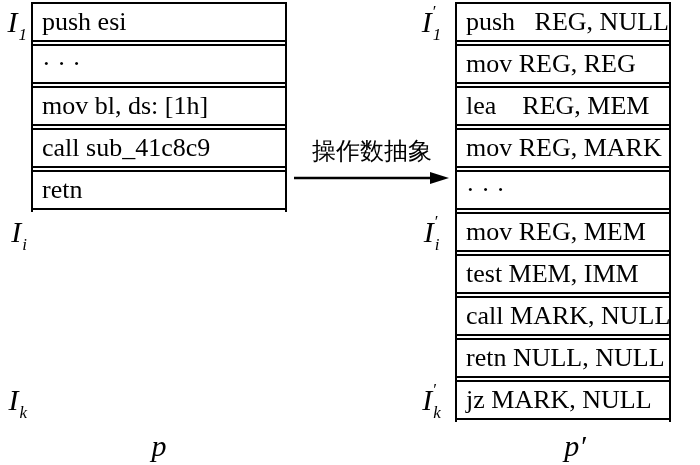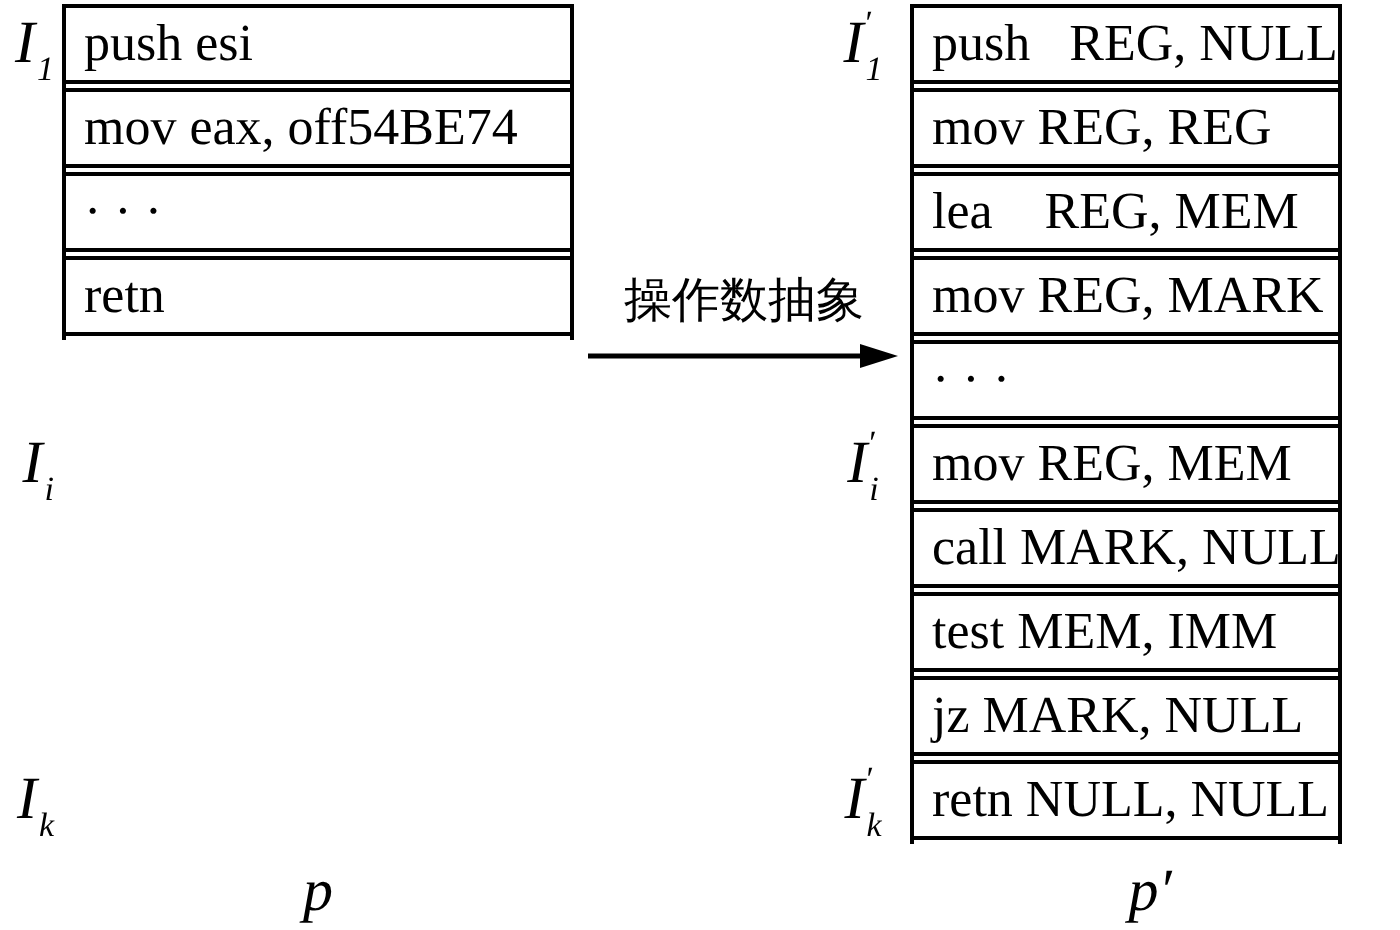--- a/index.html
+++ b/index.html
@@ -119,25 +119,26 @@
         <span class="lbl-sub">k</span>
       </span>
   </div>
 
   <div class="ins-table ins-table-left">
 
       <div class="ins-cell">push esi</div>
 
 
 
-      <div class="ins-cell">mov eax, off54BE74</div>
 
       <div class="ins-cell">· · ·</div>
 
+      <div class="ins-cell">mov bl, ds: [1h]</div>
 
+      <div class="ins-cell">call sub_41c8c9</div>
 
 
 
       <div class="ins-cell">retn</div>
     </div>
 
   <div class="transform-label">操作数抽象</div>
   <svg class="transform-arrow" viewBox="0 0 158 16" xmlns="http://www.w3.org/2000/svg">
     <line x1="1" y1="8" x2="140" y2="8" stroke="#000000" stroke-width="2.5"></line>
     <polygon points="137,2 156,8 137,14" fill="#000000"></polygon>
@@ -172,25 +173,25 @@
       <div class="ins-cell">mov REG, REG</div>
 
       <div class="ins-cell">lea    REG, MEM</div>
 
       <div class="ins-cell">mov REG, MARK</div>
 
       <div class="ins-cell">· · ·</div>
 
       <div class="ins-cell">mov REG, MEM</div>
 
+      <div class="ins-cell">test MEM, IMM</div>
+
       <div class="ins-cell">call MARK, NULL</div>
 
-      <div class="ins-cell">test MEM, IMM</div>
+      <div class="ins-cell">retn NULL, NULL</div>
 
       <div class="ins-cell">jz MARK, NULL</div>
-
-      <div class="ins-cell">retn NULL, NULL</div>
     </div>
 
   <div class="caption caption-left">p</div>
   <div class="caption caption-right">p′</div>
 
 </div>
 
 </body></html>

